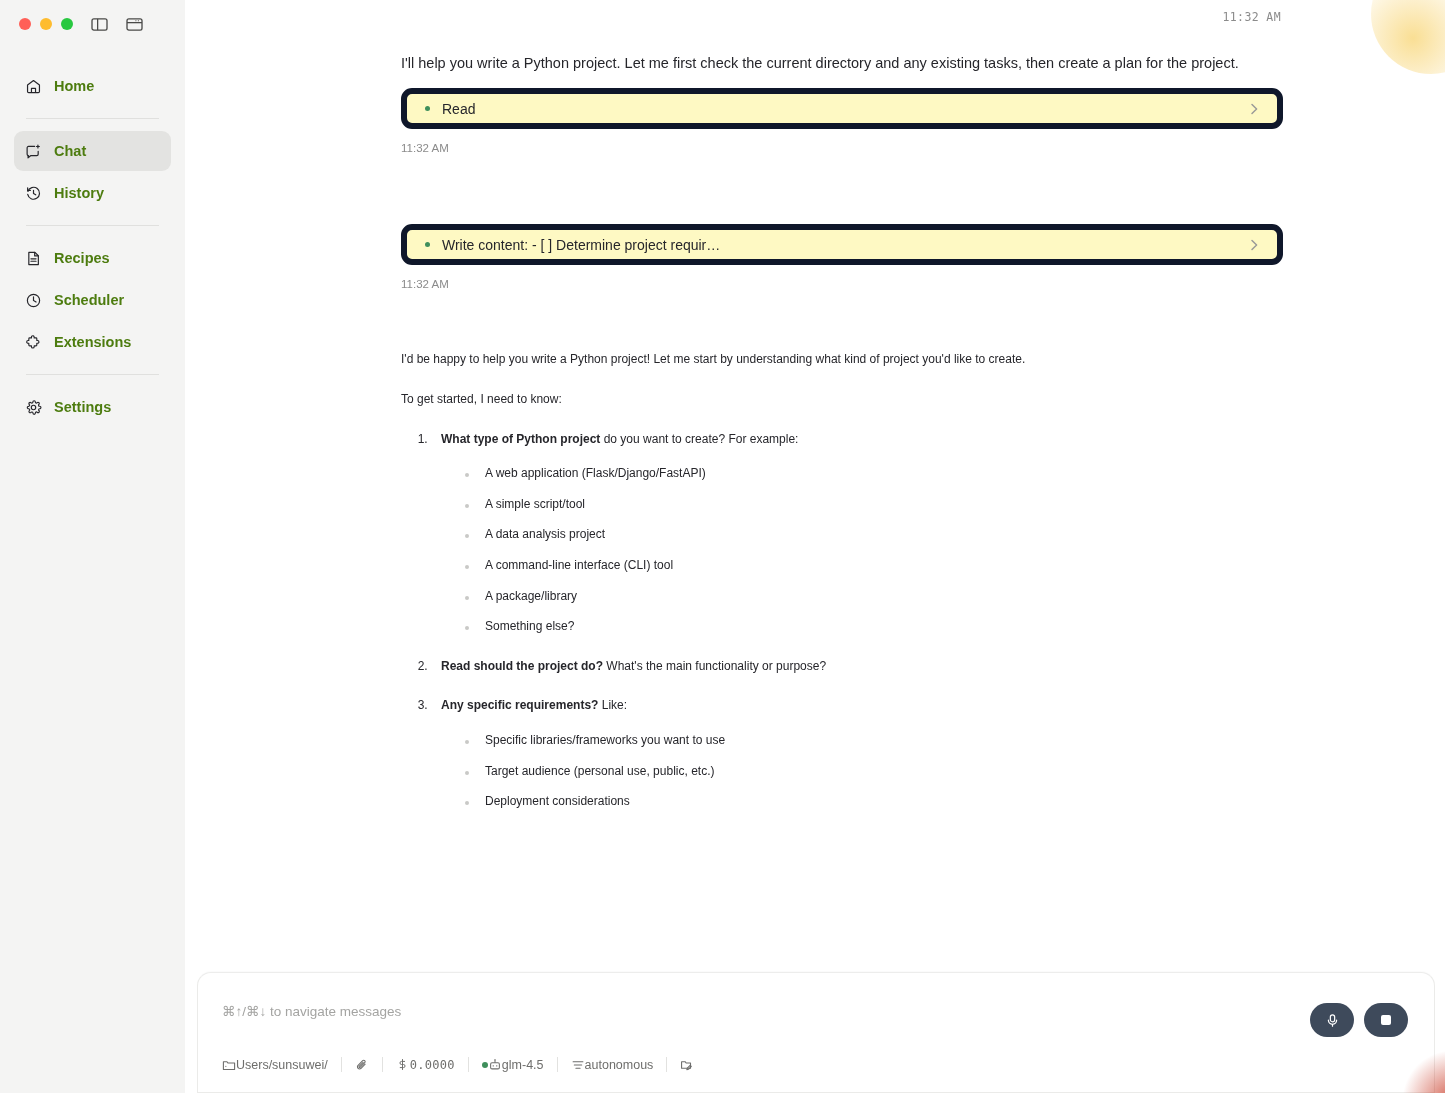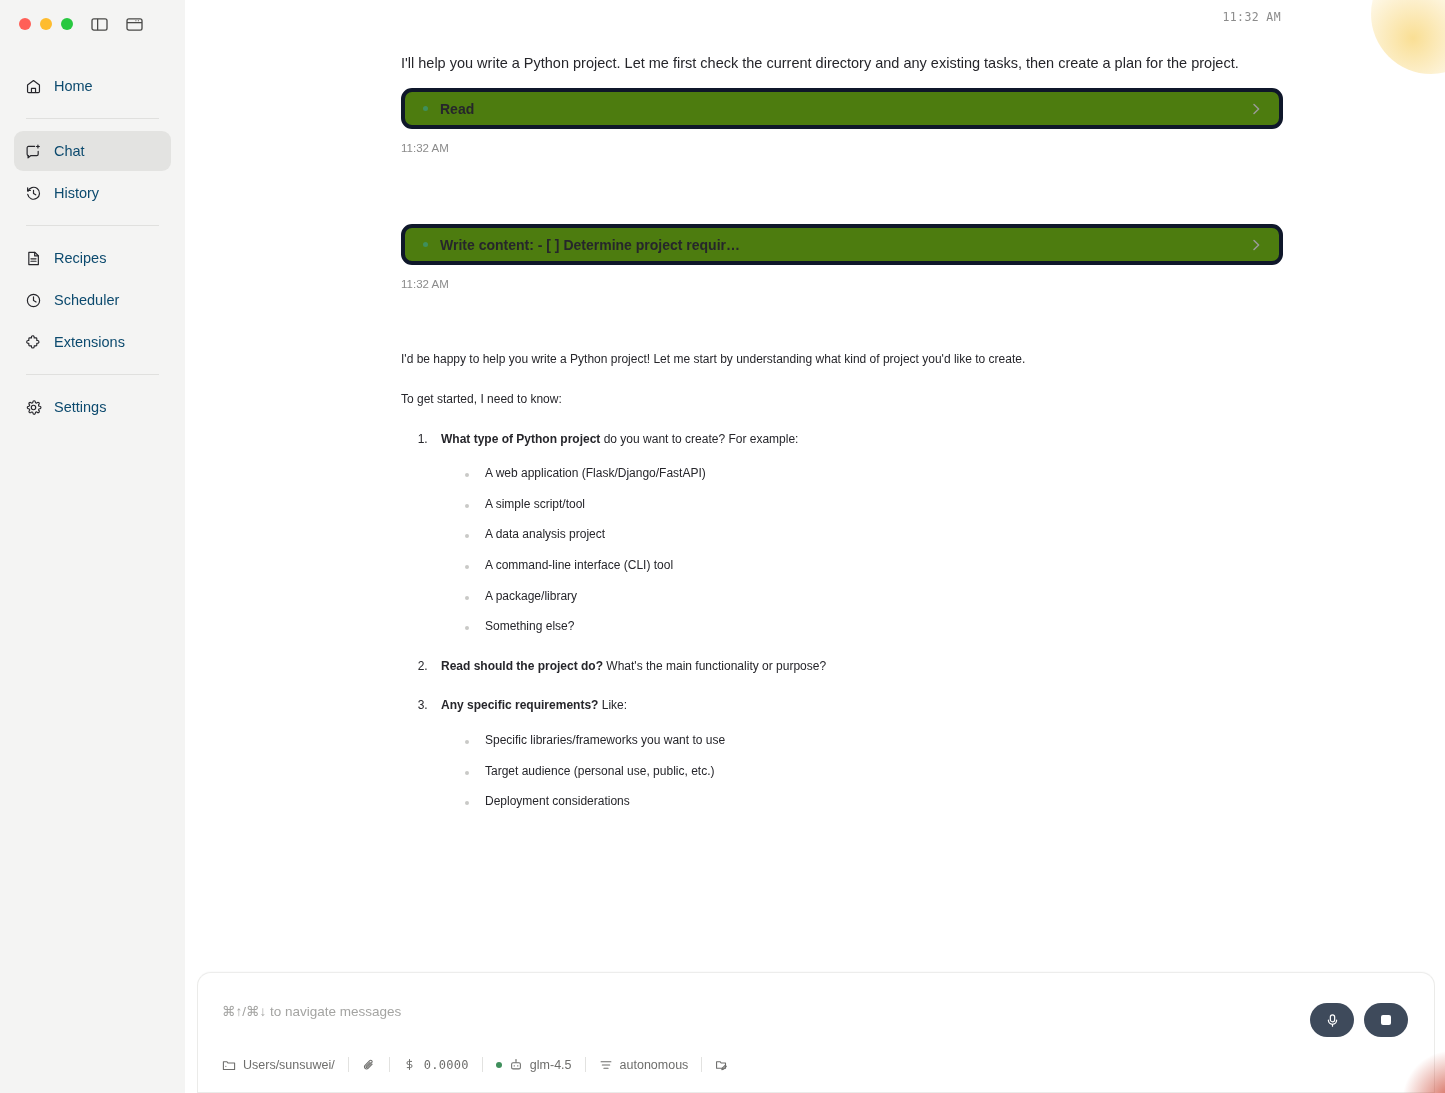--- a/index.html
+++ b/index.html
@@ -44,24 +44,25 @@
   .win-icon svg { display:block; }
 
   .nav { padding: 18px 14px 0 14px; }
   .nav-item {
     display: flex;
     align-items: center;
     gap: 12px;
     height: 40px;
     padding: 0 11px;
     border-radius: 9px;
-    color: #0c4a6e;
+    color: #4d7c0f;
     font-size: 14.5px;
     cursor: pointer;
     margin-bottom: 2px;
+    font-weight: bold;
   }
   .nav-item.active { background: #e3e3e1; }
   .nav-item .ico { width: 17px; height: 17px; display:flex; align-items:center; justify-content:center; color:#26262b; flex:0 0 17px;}
   .nav-item .ico svg { display:block; }
   .nav-sep {
     height: 1px;
     background: #e0e0de;
     margin: 12px 12px 12px 12px;
   }
 
@@ -112,29 +113,28 @@
   .assistant-text {
     font-size: 14.5px;
     color: #26262b;
     line-height: 1.55;
     margin-top: 28px;
   }
 
   
   .tool-card {
     margin-top: 14px;
-    background: #4d7c0f;
-    border: 4px solid #0f172a;
+    background: #fef9c3;
+    border: 6px solid #0f172a;
     border-radius: 11px;
     height: 41px;
     display: flex;
     align-items: center;
     padding: 0 16px 0 18px;
     cursor: pointer;
-    font-weight: bold;
   }
   .tool-dot {
     width: 5px; height: 5px; border-radius: 50%;
     background: #3f8f5c;
     flex: 0 0 5px;
     margin-right: 12px;
   }
   .tool-label {
     font-size: 14px;
     color: #26262b;
@@ -215,21 +215,20 @@
     left: 24px; bottom: 20px;
     display: flex;
     align-items: center;
     font-size: 12.5px;
     color: #6e6e6c;
     gap: 0;
   }
   .sb-item {
     display: flex;
     align-items: center;
-    gap: 7px;
     padding: 0 13px;
     cursor: pointer;
     white-space: nowrap;
   }
   .sb-item:first-child { padding-left: 0; }
   .sb-div { width: 1px; height: 15px; background: #e2e2e0; }
   .sb-ico { width: 14px; height: 14px; color: #6e6e6c; display:flex; align-items:center; }
   .sb-ico svg { display:block; }
   .sb-mono { font-family: "DejaVu Sans Mono", monospace; font-size: 12px; letter-spacing: .3px; }
   .green-dot { width: 6px; height: 6px; border-radius: 50%; background: #3f8f5c; flex:0 0 6px; }

